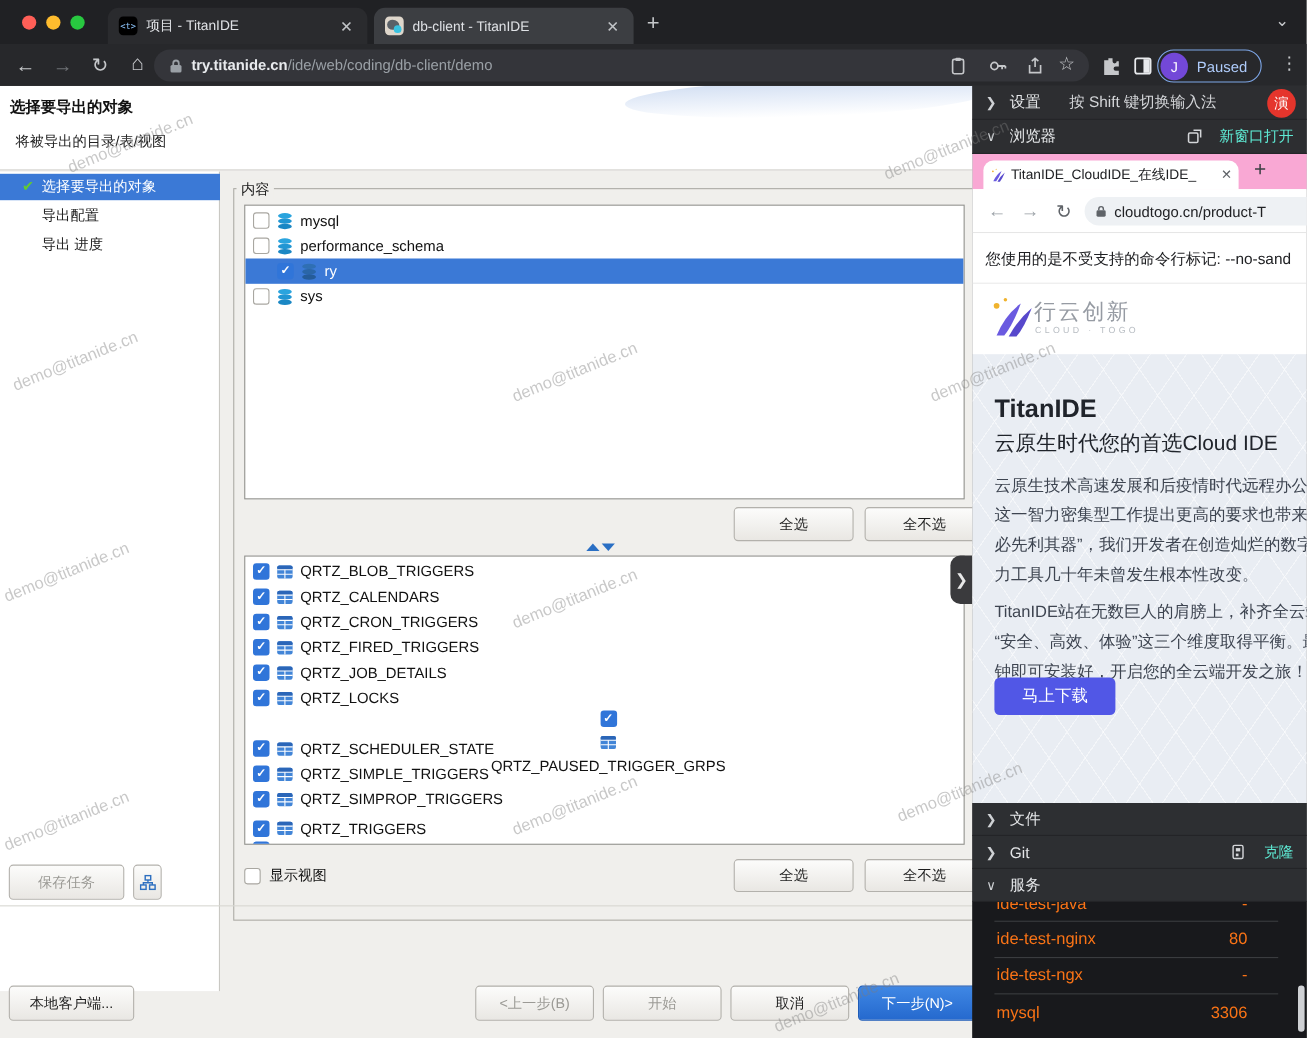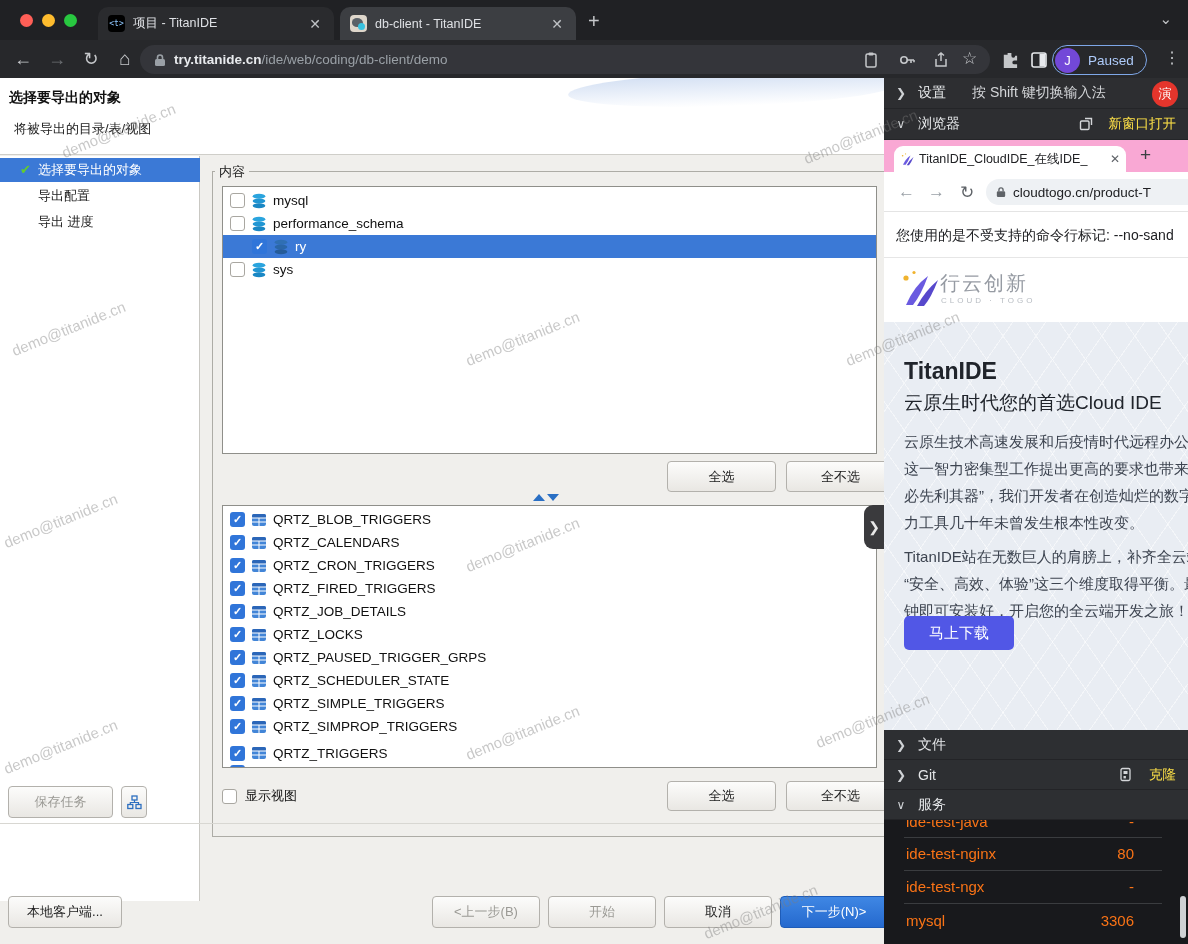--- a/index.html
+++ b/index.html
@@ -63,21 +63,21 @@
   .show-views { position:absolute; left:222px; top:709px; display:flex; align-items:center; gap:8px; font-size:13px; color:#111; }
   #footer-line { position:absolute; left:0; top:745px; width:888px; height:1px; background:#d8d7d2; }
   .iconbtn { position:absolute; left:121px; top:708px; width:26px; height:32px; background:linear-gradient(#fcfcfb,#e9e7e3); border:1px solid #b3b1ac; border-radius:4px; display:flex; align-items:center; justify-content:center; }
 
   
   #panel { position:absolute; left:884px; top:78px; width:304px; height:866px; background:#232427; z-index:20; }
   .sp-row { position:absolute; left:0; width:304px; height:31px; background:#2d2e31; display:flex; align-items:center; color:#e6e8ea; font-size:14px; border-bottom:1px solid #242528; }
   .sp-chev { width:34px; text-align:center; color:#cfd2d5; font-size:12px; }
   .sp-hint { color:#d4d6d9; font-size:14px; margin-left:26px; }
   .badge { position:absolute; right:10px; top:3px; width:26px; height:26px; border-radius:50%; background:#e5352c; color:#fff; font-size:13px; line-height:26px; text-align:center; }
-  .sp-right { position:absolute; right:12px; display:flex; align-items:center; gap:16px; color:#fde047; font-size:13.5px; }
+  .sp-right { position:absolute; right:12px; display:flex; align-items:center; gap:16px; color:#5eead4; font-size:13.5px; }
   #preview { position:absolute; left:0; top:62px; width:304px; height:590px; background:#fff; overflow:hidden; }
   #pv-tabs { position:absolute; left:0; top:0; width:316px; height:32px; background:#f9a8d4; }
   #pv-tab { position:absolute; left:10px; top:6px; width:232px; height:26px; background:#fff; border-radius:9px 9px 0 0; display:flex; align-items:center; padding:0 6px; font-size:12.5px; color:#202124; }
   #pv-tab .title { flex:1; overflow:hidden; white-space:nowrap; margin:0 4px; }
   #pv-plus { position:absolute; left:256px; top:4px; color:#3c4043; font-size:19px; }
   #pv-nav { position:absolute; left:0; top:32px; width:304px; height:40px; background:#fff; border-bottom:1px solid #e4e4e4; }
   .pv-arrow { position:absolute; top:8px; color:#9aa0a6; font-size:17px; }
   #pv-url { position:absolute; left:102px; top:39px; width:220px; height:26px; background:#eef1f4; border-radius:13px; display:flex; align-items:center; padding-left:10px; gap:7px; font-size:13.5px; color:#202124; }
   #pv-warn { position:absolute; left:0; top:72px; width:304px; height:46px; background:#fff; border-bottom:1px solid #e6e6e6; font-size:14px; color:#202124; line-height:46px; padding-left:12px; white-space:nowrap; overflow:hidden; }
   #pv-logo { position:absolute; left:0; top:118px; width:304px; height:64px; background:#fff; }
@@ -299,21 +299,21 @@
           <span class="cb on"></span>
           <svg class="icon16" viewBox="0 0 16 16">
             <rect x="1" y="2" width="14" height="12" rx="2" fill="#4285d7"></rect>
             <rect x="1" y="2" width="14" height="4" rx="2" fill="#2b66b8"></rect>
             <line x1="1" y1="6" x2="15" y2="6" stroke="#fff" stroke-width="1"></line>
             <line x1="1" y1="10" x2="15" y2="10" stroke="#fff" stroke-width="1"></line>
             <line x1="8" y1="6" x2="8" y2="14" stroke="#fff" stroke-width="1"></line>
           </svg>
           <span>QRTZ_LOCKS</span>
         </div>
-        <div class="lrow" style="top: 140px;">
+        <div class="lrow" style="top: 140px; flex-direction: column;">
           <span class="cb on"></span>
           <svg class="icon16" viewBox="0 0 16 16">
             <rect x="1" y="2" width="14" height="12" rx="2" fill="#4285d7"></rect>
             <rect x="1" y="2" width="14" height="4" rx="2" fill="#2b66b8"></rect>
             <line x1="1" y1="6" x2="15" y2="6" stroke="#fff" stroke-width="1"></line>
             <line x1="1" y1="10" x2="15" y2="10" stroke="#fff" stroke-width="1"></line>
             <line x1="8" y1="6" x2="8" y2="14" stroke="#fff" stroke-width="1"></line>
           </svg>
           <span>QRTZ_PAUSED_TRIGGER_GRPS</span>
         </div>

